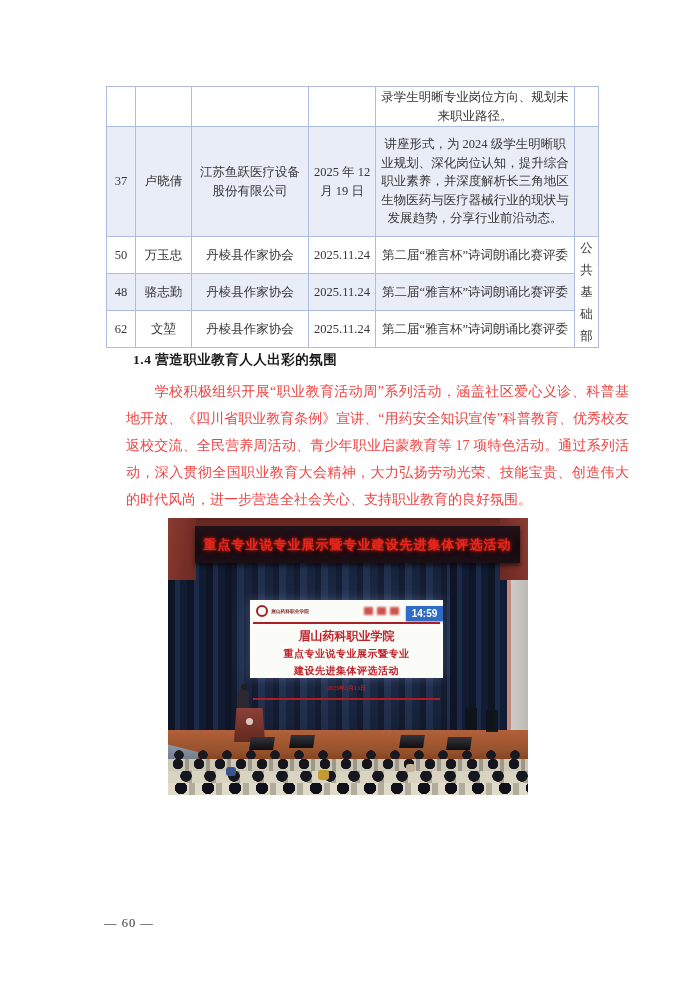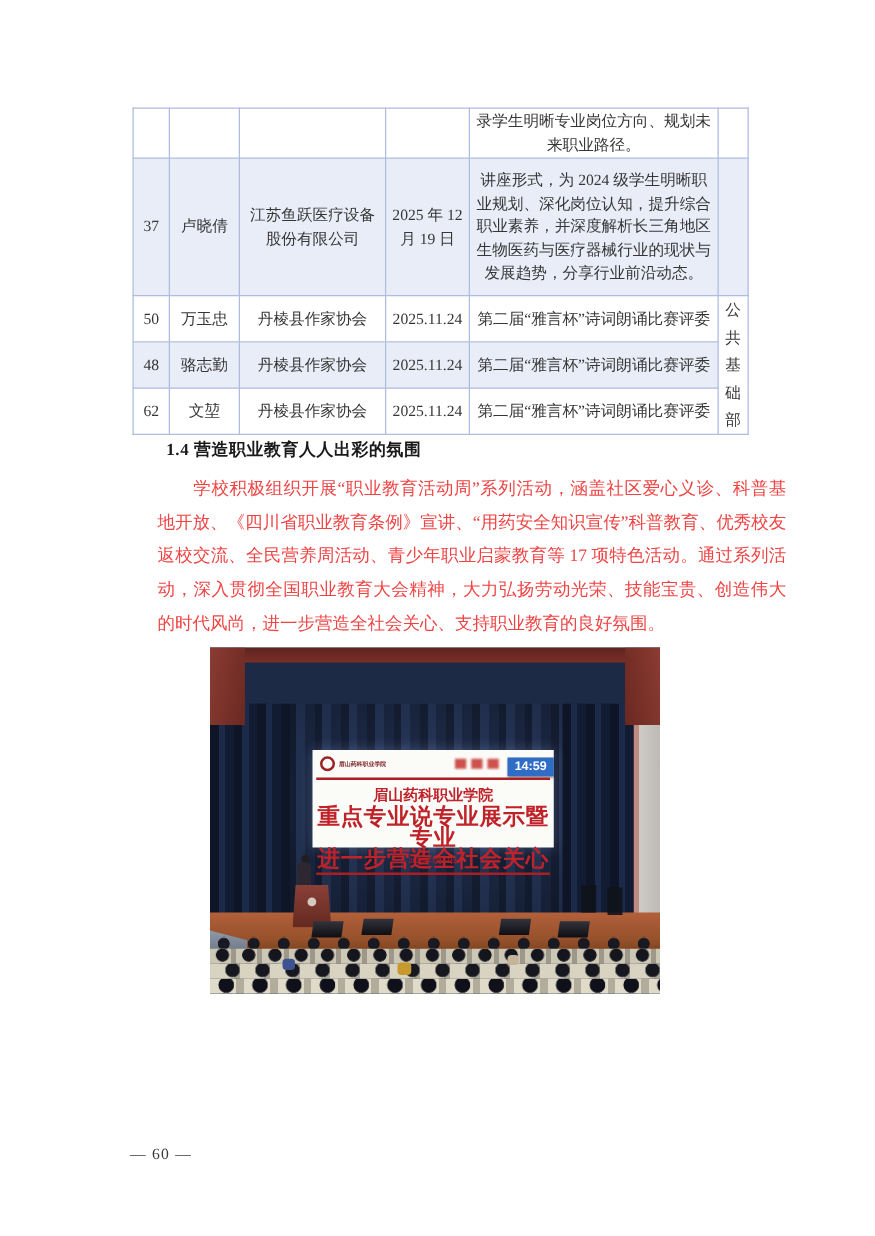--- a/index.html
+++ b/index.html
@@ -84,21 +84,21 @@
     position:absolute;right:0px;top:6px;width:37px;height:15px;background:#2f6cc6;
     color:#fff;font-size:10px;font-weight:bold;display:flex;align-items:center;justify-content:center;
     font-family:"Liberation Sans","DejaVu Sans",sans-serif;box-shadow:0 1px 2px rgba(0,0,0,.4);
   }
   .slide-rule-top{position:absolute;left:3px;top:22px;width:187px;height:2px;background:#ab1f24;}
   .slide-main{
     position:absolute;left:0;top:28px;width:193px;text-align:center;
     color:#bf2329;font-weight:bold;line-height:17px;
   }
   .slide-main .l1{font-size:12px;}
-  .slide-main .l2,.slide-main .l3{font-size:18px;letter-spacing:.5px;}
+  .slide-main .l2,.slide-main .l3{font-size:10px;letter-spacing:.5px;}
   .slide-date{position:absolute;left:0;top:84px;width:193px;text-align:center;
     font-size:6px;color:#b02025;font-weight:bold;}
   .slide-rule-bot{position:absolute;left:3px;top:98px;width:187px;height:2px;background:#ab1f24;}
 
   .ph-floor{
     position:absolute;left:0;top:212px;width:360px;height:31px;
     background:linear-gradient(#b2603a,#95512b 70%,#7e431f);
     border-bottom:3px solid #542a12;
   }
   .ph-steps{position:absolute;left:0;top:222px;width:30px;height:22px;
@@ -207,37 +207,40 @@
 
   <div class="photo">
     <div class="ph-curtain"></div>
     <div class="ph-curtain-l"></div>
     <div class="ph-curtain-r"></div>
     <div class="ph-wall-r"></div>
     <div class="ph-ceiling"></div>
     <div class="ph-corner-l"></div>
     <div class="ph-corner-r"></div>
 
+    <div class="ph-led">
+      <span class="ph-led-text">重点专业说专业展示暨专业建设先进集体评选活动</span>
+    </div>
 
     <div class="ph-screen">
       <div class="slide-logo">
         <span class="ring"></span>
         <span class="lg-text">眉山药科职业学院</span>
       </div>
       <div class="slide-callig">
           <i></i>
           <i></i>
           <i></i>
         </div>
       <div class="slide-time">14:59</div>
       <div class="slide-rule-top"></div>
       <div class="slide-main">
         <div class="l1">眉山药科职业学院</div>
         <div class="l2">重点专业说专业展示暨专业</div>
-        <div class="l3">进一步营造全社会关心</div>
+        <div class="l3">建设先进集体评选活动</div>
       </div>
       <div class="slide-date">2025年3月13日</div>
       <div class="slide-rule-bot"></div>
     </div>
 
     <div class="ph-floor"></div>
     <div class="ph-steps"></div>
     <div class="ph-chair1"></div>
     <div class="ph-chair2"></div>
     <div class="ph-person"></div>

